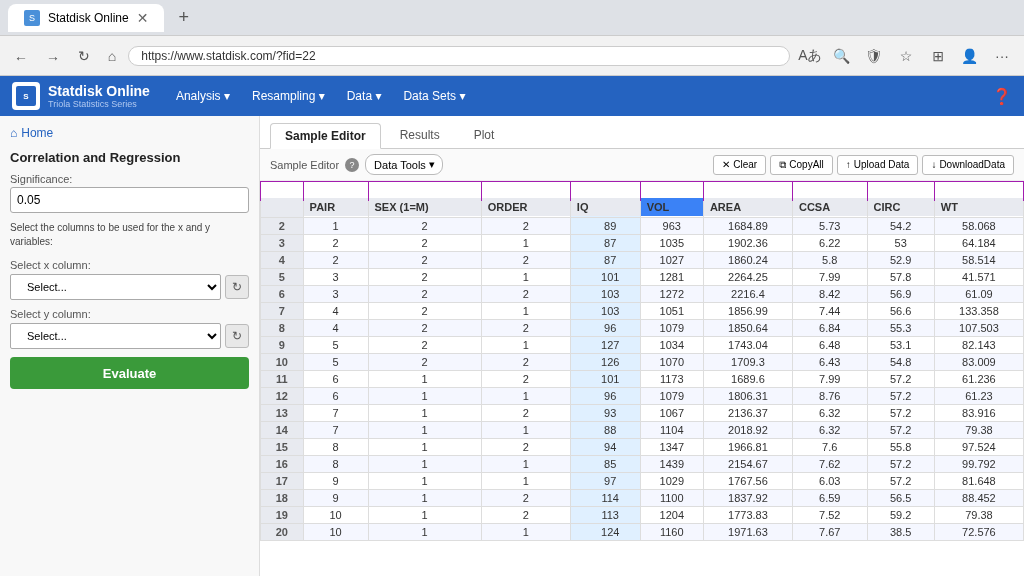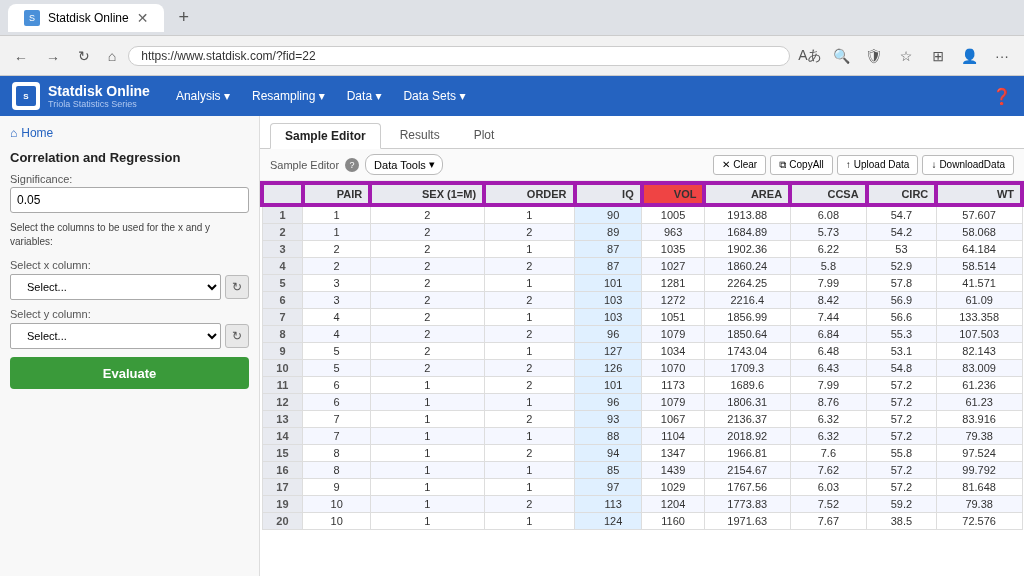--- a/index.html
+++ b/index.html
@@ -59,21 +59,21 @@
     .data-tools-btn { padding: 3px 8px; background: white; border: 1px solid #bbb; border-radius: 9px; font-size: 11px; cursor: pointer; display: flex; align-items: center; gap: 3px; }
     .toolbar-right { margin-left: auto; display: flex; gap: 4px; }
     .toolbar-btn { padding: 3px 8px; font-size: 10px; border: 1px solid #bbb; border-radius: 3px; background: white; cursor: pointer; display: flex; align-items: center; gap: 3px; }
     .toolbar-btn.clear { }
     .toolbar-btn.upload { }
     .toolbar-btn.download { }
 
     
     .table-container { flex: 1; overflow: auto; }
     table { border-collapse: collapse; width: 100%; font-size: 11px; }
-    thead th { background: #e8eaf0; border: 4px solid #a21caf; padding: 3px 6px; text-align: right; font-weight: bold; color: #333; position: sticky; top: 0; z-index: 1; white-space: nowrap; }
+    thead th { background: #e8eaf0; border: 1px solid #a21caf; padding: 3px 6px; text-align: left; font-weight: bold; color: #333; position: sticky; top: 16px; z-index: 1; white-space: nowrap; }
     tbody td { border: 1px solid #ddd; padding: 2px 6px; text-align: center; color: #333; }
     tbody tr:nth-child(even) { background: #f5f7ff; }
     tbody tr:nth-child(odd) { background: white; }
     tbody td:first-child { background: #e8eaf0; font-weight: bold; color: #555; }
     .highlight-col { background: #e0f0ff !important; padding-left: 16px; }
   </style>
 </head>
 <body>
 
 <div class="browser-chrome">
@@ -189,21 +189,21 @@
 
     <div class="table-container">
       <table>
         <thead>
           <tr>
             <th></th>
             <th>PAIR</th>
             <th>SEX (1=M)</th>
             <th>ORDER</th>
             <th>IQ</th>
-            <th style="background:#ef4444;">VOL</th>
+            <th style="background:#3b82f6;">VOL</th>
             <th>AREA</th>
             <th>CCSA</th>
             <th>CIRC</th>
             <th>WT</th>
           </tr>
         </thead>
         <tbody id="table-body">
         <tr>
               <td>1</td>
               <td>1</td>
@@ -402,20 +402,32 @@
               <td>1</td>
               <td>1</td>
               <td class="highlight-col">97</td>
               <td>1029</td>
               <td>1767.56</td>
               <td>6.03</td>
               <td>57.2</td>
               <td>81.648</td>
             </tr>
             <tr>
+              <td>18</td>
+              <td>9</td>
+              <td>1</td>
+              <td>2</td>
+              <td class="highlight-col">114</td>
+              <td>1100</td>
+              <td>1837.92</td>
+              <td>6.59</td>
+              <td>56.5</td>
+              <td>88.452</td>
+            </tr>
+            <tr>
               <td>19</td>
               <td>10</td>
               <td>1</td>
               <td>2</td>
               <td class="highlight-col">113</td>
               <td>1204</td>
               <td>1773.83</td>
               <td>7.52</td>
               <td>59.2</td>
               <td>79.38</td>

